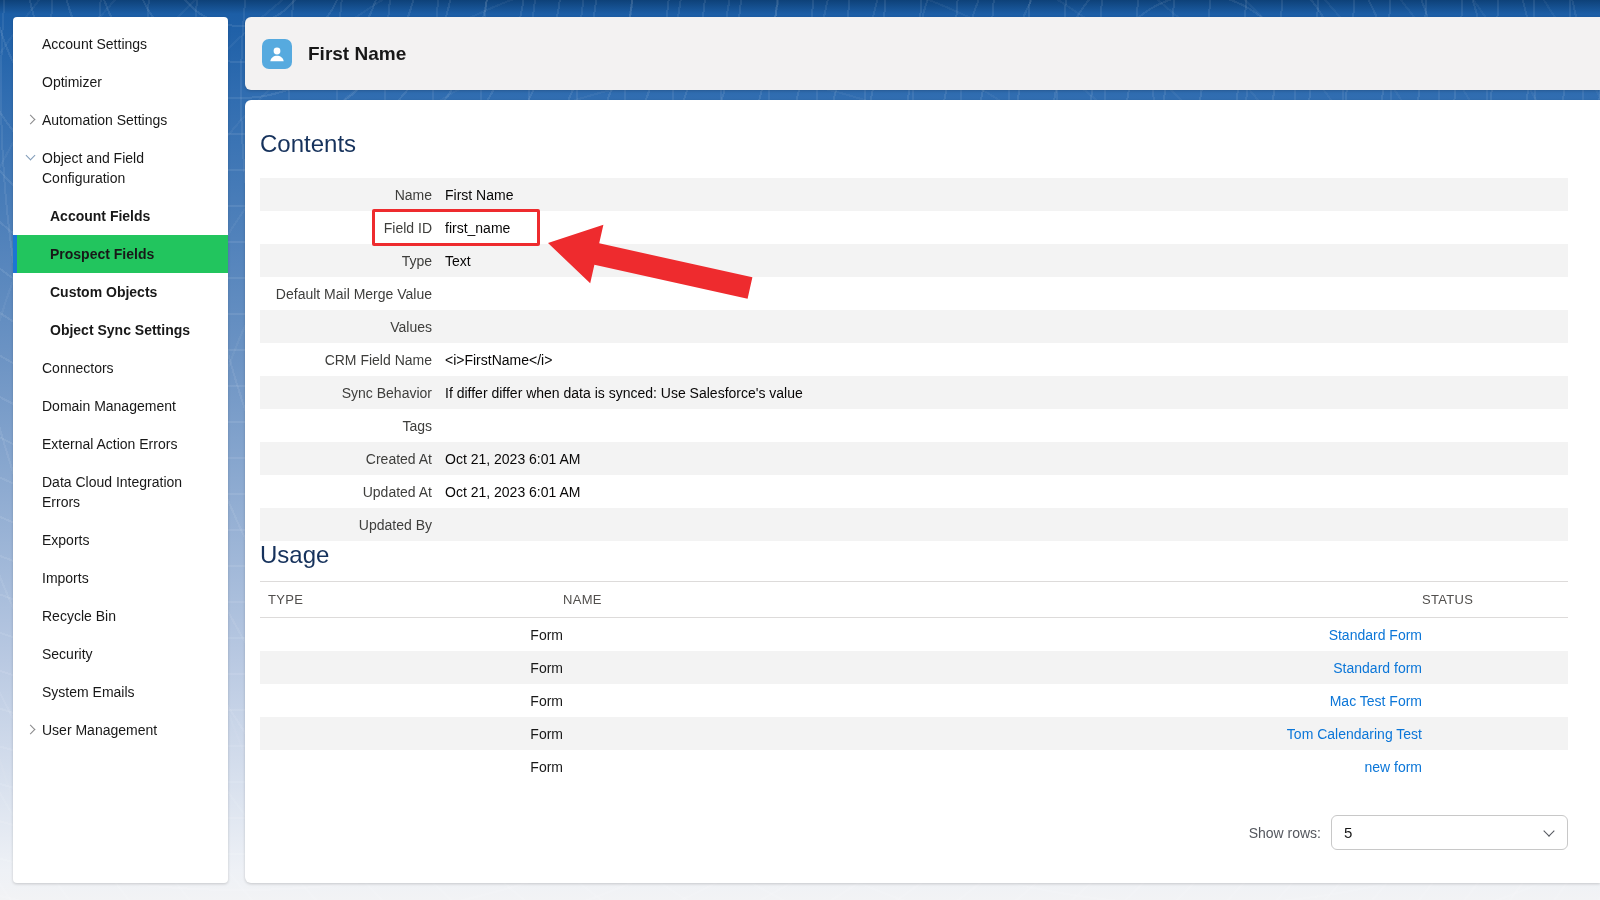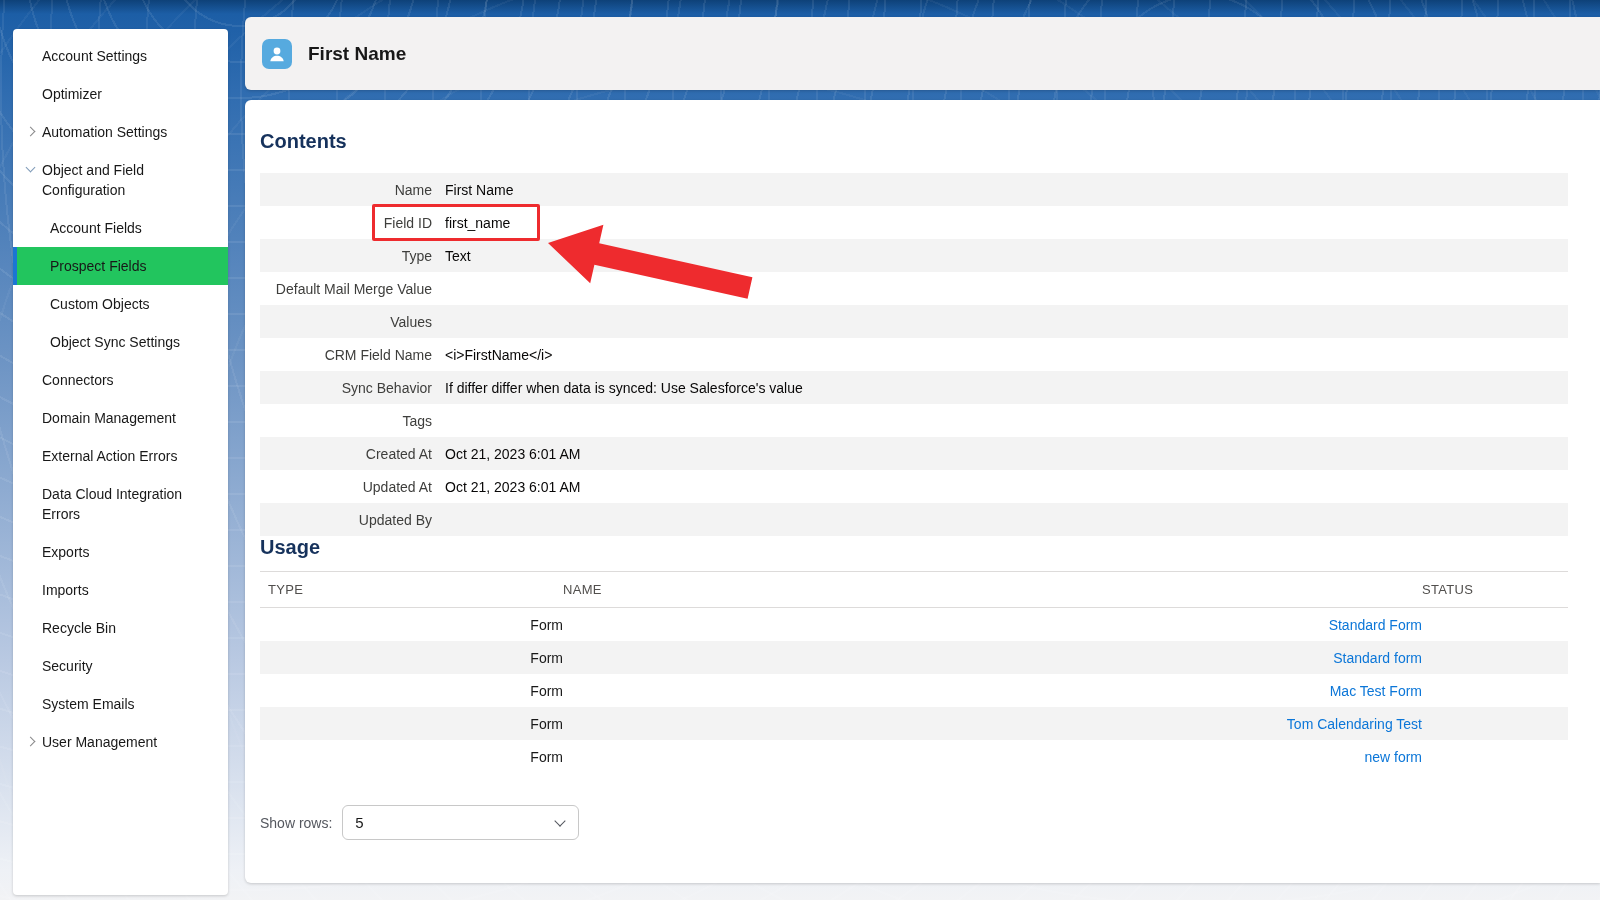--- a/index.html
+++ b/index.html
@@ -14,61 +14,61 @@
     content:""; position:absolute; inset:0; z-index:0;
     background-image:
       repeating-radial-gradient(circle at 15% -5%, rgba(255,255,255,0) 0 34px, rgba(255,255,255,.10) 34px 36px),
       repeating-radial-gradient(circle at 75% 10%, rgba(255,255,255,0) 0 46px, rgba(255,255,255,.09) 46px 48px),
       repeating-radial-gradient(circle at 45% 60%, rgba(255,255,255,0) 0 56px, rgba(255,255,255,.06) 56px 58px);
     opacity:.8;
   }
   .card { position:absolute; z-index:1; box-shadow:0 1px 3px rgba(0,0,0,.18); }
 
   
-  .sidebar { left:13px; top:29px; width:215px; height:866px; background:#fff; border-radius:4px; padding-top:8px; }
+  .sidebar { left:13px; top:17px; width:215px; height:866px; background:#fff; border-radius:4px; padding-top:8px; }
   .nav-item { position:relative; padding:9px 10px 9px 29px; font-size:14px; line-height:20px; color:#181818; cursor:pointer; }
-  .nav-item.lvl1 { padding-left:37px; }
+  .nav-item.lvl1 { padding-left:37px;font-weight:bold; }
   .nav-item.selected { background:#22c55e; box-shadow:inset 4px 0 0 #1b76d3; }
   .chev { position:absolute; left:14px; top:15px; width:7px; height:7px;
           border-right:1.6px solid #88888a; border-bottom:1.6px solid #88888a; display:inline-block; }
   .chev.right { transform:rotate(-45deg); }
   .chev.down  { transform:rotate(45deg); top:13px; border-color:#7f9bb8; }
 
   
   .headerbar { left:245px; top:17px; width:1355px; height:73px; background:#f3f2f2;
                border-radius:6px 0 0 6px; display:flex; align-items:center; padding-left:17px; }
   .avatar { width:30px; height:30px; border-radius:7px; background:#56aadf; display:flex; align-items:center; justify-content:center; }
   .avatar svg { width:24px; height:24px; }
   .page-title { margin-left:16px; font-size:19px; font-weight:700; color:#181818; }
 
   
   .content { left:245px; top:100px; width:1355px; height:783px; background:#fff;
              border-radius:6px 0 0 6px; padding:0 32px 0 15px; }
-  h2.section { font-size:20px; font-weight:700; color:#16325c; }
+  h2.section { font-size:24px; font-weight:400; color:#16325c; }
   .contents-heading { margin-top:30px; }
   .kv-rows { margin-top:20px; position:relative; }
   .kv-row { display:flex; align-items:center; height:33px; font-size:14px; }
   .kv-row:nth-child(odd) { background:#f3f3f3; }
   .kv-label { width:172px; text-align:right; color:#3e3e3c; flex:none; }
   .kv-value { margin-left:13px; color:#080707; }
   .highlight-box { position:absolute; left:112px; top:31px; width:168px; height:37px;
                    border:3px solid #ee2b2e; border-radius:2px; pointer-events:none; }
 
   .usage-heading { }
   .usage-table { margin-top:12px; }
   .u-head { display:flex; align-items:center; height:37px; border-top:1px solid #dddbda; border-bottom:1px solid #dddbda;
             font-size:13px; color:#514f4d; letter-spacing:.3px; }
   .u-row { display:flex; align-items:center; height:33px; font-size:14px; color:#181818;text-align:right; }
   .u-row:nth-child(even) { background:#f3f3f3; }
   .col-type { width:303px; padding-left:8px; flex:none; }
   .col-name { flex:1; }
   .col-status { width:146px; flex:none; }
   .u-link { color:#0b76d8; text-decoration:none; cursor:pointer; }
 
-  .pager { margin-top:32px; display:flex; align-items:center; }
+  .pager { margin-top:32px; display:flex; justify-content:flex-end; align-items:center; }
   .pager-label { font-size:14px; color:#54575e; margin-right:10px; }
   .select-wrap { position:relative; width:237px; height:35px; }
   .select-wrap select { width:100%; height:100%; appearance:none; -webkit-appearance:none;
       border:1px solid #c8c8c8; border-radius:6px; background:#fff; font-size:15px;
       font-family:"Liberation Sans", sans-serif; color:#181818; padding:0 30px 0 12px; }
   .select-chev { position:absolute; right:15px; top:12px; width:8px; height:8px;
       border-right:1.6px solid #54575e; border-bottom:1.6px solid #54575e; transform:rotate(45deg); pointer-events:none; }
 
   .anno-overlay { position:absolute; inset:0; width:1600px; height:900px; z-index:5; pointer-events:none; }
 </style>

